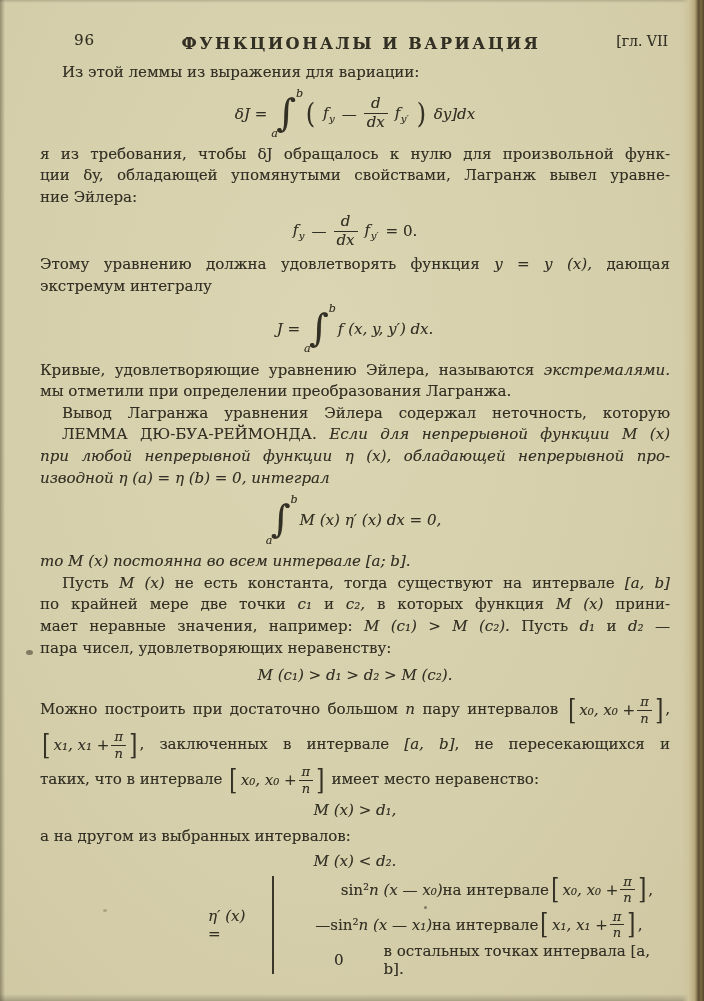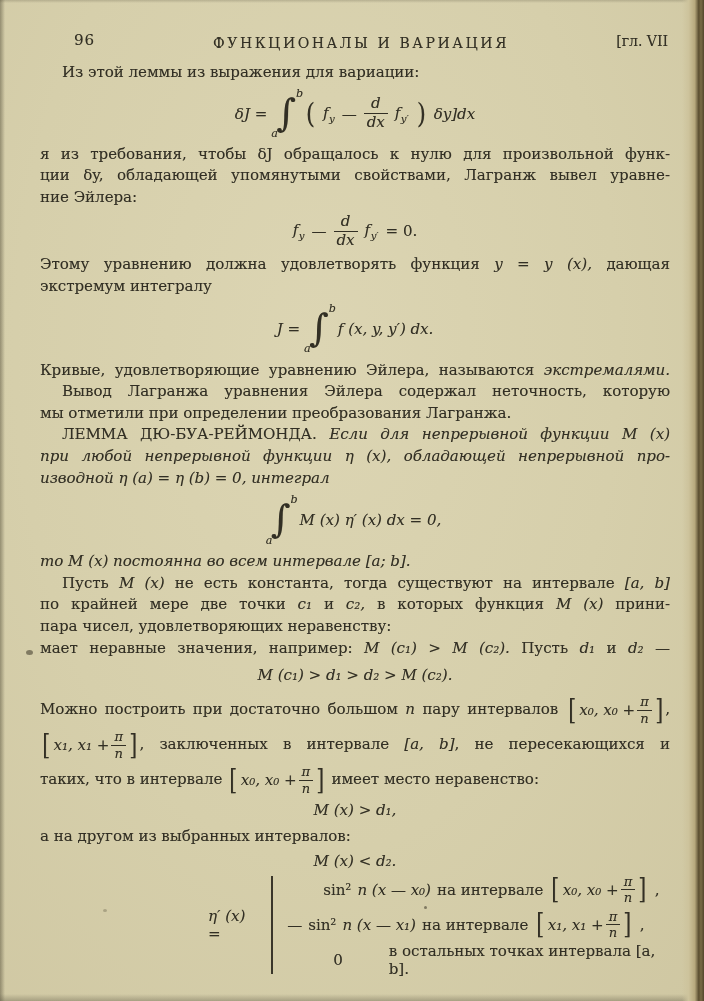--- a/index.html
+++ b/index.html
@@ -39,22 +39,22 @@
 
   .content{
     position:relative;
     padding:0 34px 0 40px;
   }
   .txt{font-size:15px;line-height:21.6px;
        text-shadow:0.2px 0.2px 0.3px rgba(40,36,26,0.35);}
   
   .runhead{position:relative;height:22px;margin-top:30px;}
   .pn{position:absolute;left:34px;top:0;font-size:15px;letter-spacing:1px;}
-  .rt{display:block;text-align:center;margin-left:12px;font-size:14px;
-      font-weight:normal;letter-spacing:2.6px;padding-top:3px;}
+  .rt{display:block;text-align:center;margin-left:12px;font-size:16px;
+      font-weight:bold;letter-spacing:2.6px;padding-top:3px;}
   .ch{position:absolute;right:2px;top:1px;font-size:14px;}
 
   
   .tline{margin:0;white-space:normal;}
   .j{text-align:justify;text-align-last:justify;}
   .ind{text-indent:22px;}
   .ind-sm{text-indent:10px;}
   .it{font-style:italic;}
   .tall{line-height:34px;min-height:34px;}
   .mt18{margin-top:10px;}
@@ -88,21 +88,21 @@
             margin:0 1px;}
   .ibr{font-size:27px;font-style:normal;font-weight:300;line-height:0.85;
        transform:scaleX(0.75);}
   
   .caseswrap{display:flex;align-items:center;justify-content:flex-start;
              margin-left:168px;margin-top:2px;height:100px;
              font-size:15px;text-shadow:0.2px 0.2px 0.3px rgba(40,36,26,0.35);}
   .clabel{margin-right:10px;}
   .cbar{width:2px;background:#3a362a;height:98px;margin-right:14px;}
   .crows{display:flex;flex-direction:column;gap:5px;}
-  .crow{display:flex;align-items:center;gap:6px;height:30px;}
+  .crow{display:flex;align-items:center;height:30px;justify-content:center;}
   .crow.r1{margin-left:36px;}
   .crow.r3 .zero{margin-left:46px;}
   .crow.r3 .rtext{margin-left:40px;}
   .fn{font-style:normal;}
 </style>
 </head>
 <body>
 
 <div class="page">
   <div class="edge-top"></div>
@@ -167,22 +167,22 @@
       <span class="integral">
         <span class="int-up math">b</span>
         <span class="int-sign">∫</span>
         <span class="int-lo math">a</span>
       </span>
       <span class="math">f (x, y, y′) dx.</span>
     </div>
 
     <p class="tline txt j"><span>Кривые, удовлетворяющие уравнению Эйлера, называются</span>
       <span class="it">экстремалями.</span></p>
+    <p class="tline txt">мы отметили при определении преобразования Лагранжа.</p>
     <p class="tline txt j ind">Вывод Лагранжа уравнения Эйлера содержал неточность, которую</p>
-    <p class="tline txt">мы отметили при определении преобразования Лагранжа.</p>
     <p class="tline txt j ind"><span>ЛЕММА ДЮ-БУА-РЕЙМОНДА.</span>
       <span class="it">Если для непрерывной функции M (x)</span></p>
     <p class="tline txt j it">при любой непрерывной функции η (x), обладающей непрерывной про-</p>
     <p class="tline txt it">изводной η (a) = η (b) = 0, интеграл</p>
 
     <div class="dform f4wrap">
       <span class="integral">
         <span class="int-up math">b</span>
         <span class="int-sign">∫</span>
         <span class="int-lo math">a</span>
@@ -195,28 +195,28 @@
       <span class="math">M (x)</span>
       <span>не есть константа, тогда существуют на интервале</span>
       <span class="math">[a, b]</span></p>
     <p class="tline txt j"><span>по крайней мере две точки</span>
       <span class="math">c₁</span>
       <span>и</span>
       <span class="math">c₂,</span>
       <span>в которых функция</span>
       <span class="math">M (x)</span>
       <span>прини-</span></p>
-    <p class="tline txt">пара чисел, удовлетворяющих неравенству:</p>
     <p class="tline txt j"><span>мает неравные значения, например:</span>
       <span class="math">M (c₁) &gt; M (c₂).</span>
       <span>Пусть</span>
       <span class="math">d₁</span>
       <span>и</span>
       <span class="math">d₂</span>
       <span>—</span></p>
+    <p class="tline txt">пара чисел, удовлетворяющих неравенству:</p>
 
     <div class="dform f5wrap math">M (c₁) &gt; d₁ &gt; d₂ &gt; M (c₂).</div>
 
     <p class="tline txt j tall mt4"><span>Можно построить при достаточно большом</span>
       <span class="math">n</span>
       <span>пару интервалов</span>
       <span class="interval">
           <span class="ibr">[</span>
           <span class="math">x₀, x₀ +</span>
           <span class="frac sm math">

